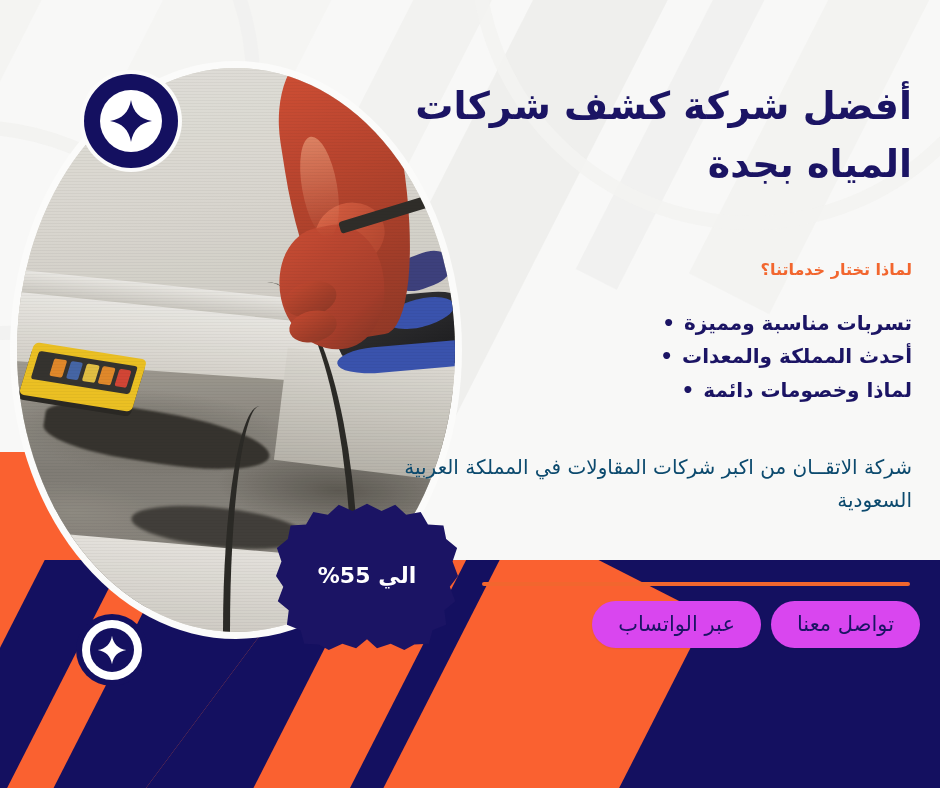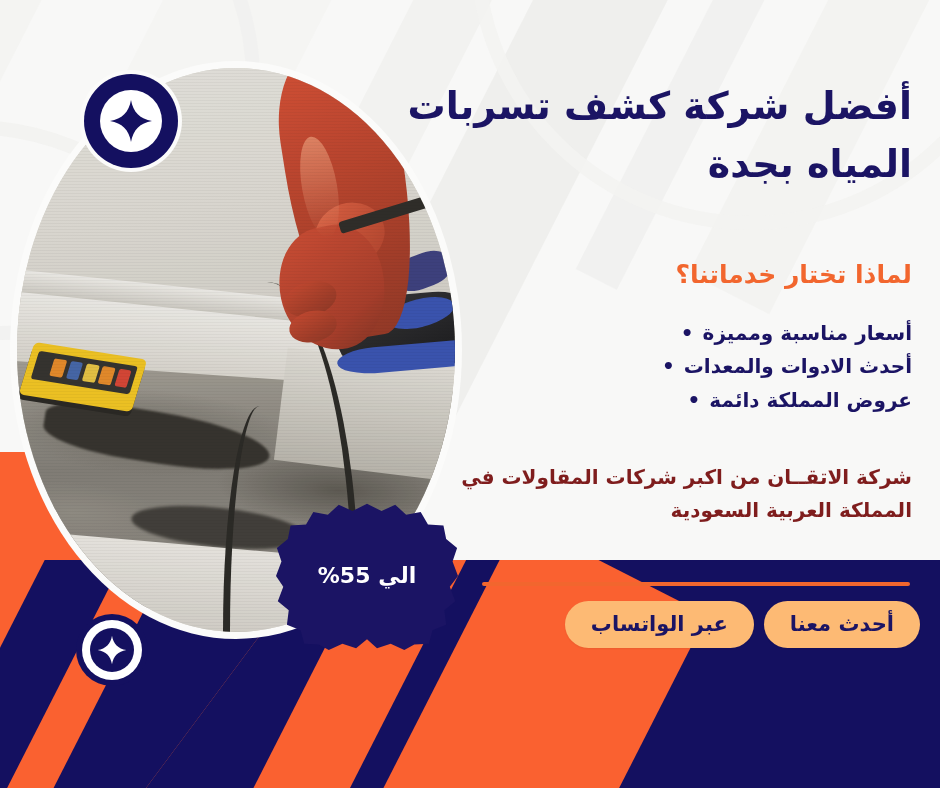--- a/index.html
+++ b/index.html
@@ -314,44 +314,44 @@
     font-size: 38px;
     font-weight: 700;
     line-height: 1.52;
     letter-spacing: 0px;
     text-align: right;
     padding-left: 4px;
   }
   .why {
     margin-top: 66px;
     color: #f2662e;
-    font-size: 25px;
+    font-size: 16px;
     font-weight: 700;
     text-align: right;
   }
   .bullets {
     margin-top: 28px;
     list-style: none;
     color: #1b1464;
     font-size: 20px;
     font-weight: 700;
     line-height: 1.68;
     text-align: right;
   }
   .bullets li::after {
     content: "•";
     margin-right: 9px;
     font-size: 20px;
     display: inline-block;
   }
   .pitch {
     margin-top: 44px;
-    color: #7f1d1d;
+    color: #0c4a6e;
     font-size: 20px;
-    font-weight: 700;
+    font-weight: 400;
     line-height: 1.62;
     text-align: right;
   }
 
   
   .divider {
     position: absolute;
     left: 482px;
     top: 582px;
     width: 428px;
@@ -367,28 +367,28 @@
     top: 601px;
     width: 430px;
     display: flex;
     flex-direction: row;
     gap: 10px;
     align-items: center;
     direction: rtl;
     justify-content: flex-start;
   }
   .cta {
-    background: #fdba74;
+    background: #d946ef;
     color: #1b1464;
     border: none;
     border-radius: 26px;
     padding: 13px 26px;
     font-family: inherit;
     font-size: 21px;
-    font-weight: 700;
+    font-weight: 400;
     line-height: 1;
     white-space: nowrap;
     cursor: pointer;
     box-shadow: 0 1px 2px rgba(0,0,0,.06);
   }
 
   
   .badge {
     position: absolute;
     left: 276px;
@@ -496,34 +496,34 @@
     <span class="ring">
       <span class="core">
         <svg class="spark" width="30" height="30" viewBox="0 0 44 44">
           <path d="M22 1 C24 13 31 20 43 22 C31 24 24 31 22 43 C20 31 13 24 1 22 C13 20 20 13 22 1 Z" fill="#ffffff"></path>
         </svg>
       </span>
     </span>
   </div>
 
   <div class="content">
-    <h1 class="headline">أفضل شركة كشف تسربات المياه بجدة</h1>
+    <h1 class="headline">أفضل شركة كشف شركات المياه بجدة</h1>
     <h2 class="why">لماذا تختار خدماتنا؟</h2>
     <ul class="bullets">
-      <li>أسعار مناسبة ومميزة</li>
-      <li>أحدث الادوات والمعدات</li>
-      <li>عروض المملكة دائمة</li>
+      <li>تسربات مناسبة ومميزة</li>
+      <li>أحدث المملكة والمعدات</li>
+      <li>لماذا وخصومات دائمة</li>
     </ul>
     <p class="pitch">شركة الاتقــان من اكبر شركات المقاولات في المملكة العربية السعودية</p>
   </div>
 
   <div class="divider"></div>
 
   <div class="cta-row">
-    <button class="cta">أحدث معنا</button>
+    <button class="cta">تواصل معنا</button>
     <button class="cta">عبر الواتساب</button>
   </div>
 
   <div class="badge">
     <svg viewBox="0 0 200 164" preserveAspectRatio="none">
       <path fill="#1B1464" d="
         M100 2
         L116 10 L131 3 L143 14 L159 11 L167 25 L184 26 L187 41 L199 51 L194 66
         L200 82 L191 94 L197 110 L185 120 L187 136 L172 142 L168 157 L152 158
         L141 164 L126 157 L111 162 L100 152 L88 162 L73 157 L58 164 L47 158

